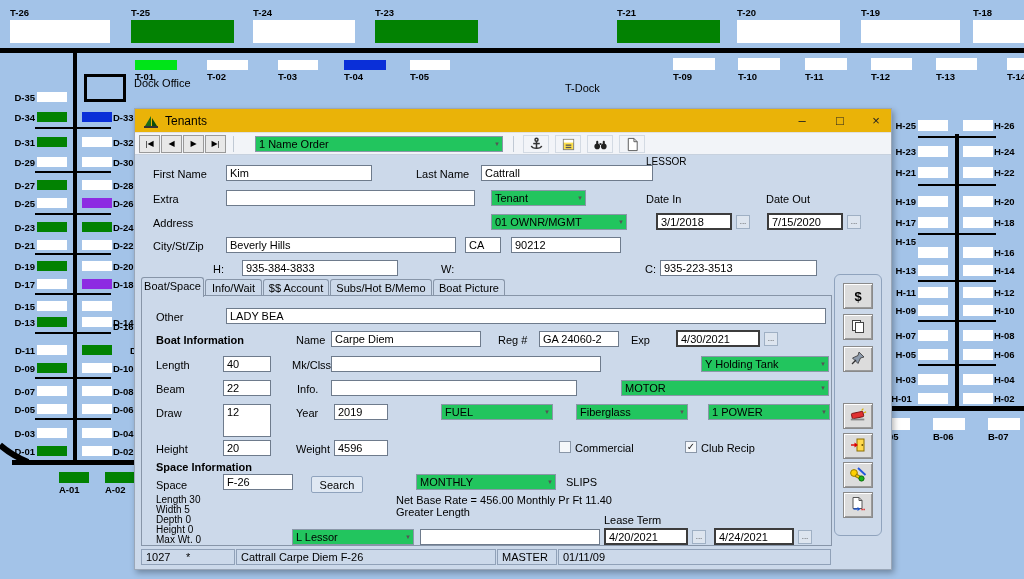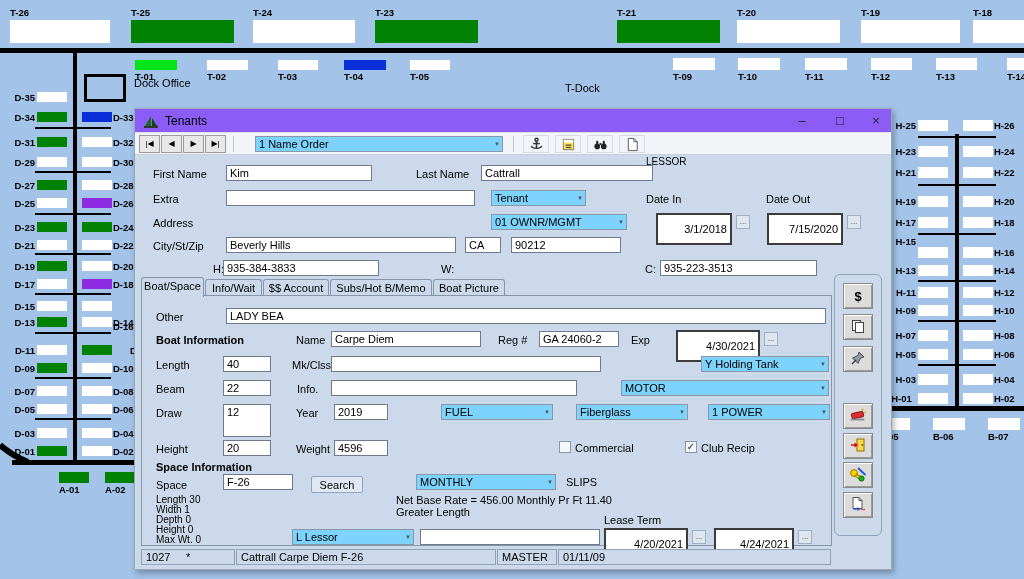--- a/index.html
+++ b/index.html
@@ -7,36 +7,36 @@
          font-family:"Liberation Sans",sans-serif;color:#000;}
   
   .dock{position:absolute;background:#000;}
   .slip{position:absolute;border:0;}
   .map-label{position:absolute;font-size:9.5px;font-weight:bold;white-space:nowrap;line-height:11px;}
   .map-text{position:absolute;font-size:11px;white-space:nowrap;}
   .office-rect{position:absolute;border:3px solid #000;background:transparent;}
   
   .window{position:absolute;left:134px;top:108px;width:756px;height:460px;background:#ccd9ea;
           border:1px solid #9aa7b8;box-shadow:2px 3px 6px rgba(0,0,0,.3);font-size:11px;}
-  .titlebar{position:absolute;left:0;top:0;width:100%;height:24px;background:#8b5cf6;border-bottom:1px solid #e0e0e0;box-sizing:border-box;}
+  .titlebar{position:absolute;left:0;top:0;width:100%;height:24px;background:#eab308;border-bottom:1px solid #e0e0e0;box-sizing:border-box;}
   .title-text{position:absolute;left:30px;top:5px;font-size:12px;}
   .wbtn{position:absolute;top:0;width:30px;height:23px;text-align:center;line-height:23px;font-size:13px;color:#222;}
   .toolbar{position:absolute;left:0;top:24px;width:100%;height:22px;background:#f2f4f8;border-bottom:1px solid #c7d1de;box-sizing:border-box;}
   .navbtn{position:absolute;top:2px;width:21px;height:18px;background:#e8e8e8;border:1px solid #9a9a9a;
           font-size:8px;text-align:center;line-height:16px;padding:0;color:#000;}
   .tsep{position:absolute;top:3px;width:1px;height:16px;background:#c0c9d4;}
   .iconbtn{position:absolute;top:2px;width:26px;height:18px;background:#f2f4f8;border:1px solid #d3dae3;padding:0;text-align:center;}
   .iconbtn svg{vertical-align:middle;}
   
   .lbl{position:absolute;white-space:nowrap;}
   .bold{font-weight:bold;}
   .tb{position:absolute;height:16px;background:#fff;border:1px solid #6e7b8c;box-sizing:border-box;
       font-family:"Liberation Sans",sans-serif;font-size:11px;padding:0 3px;color:#000;}
-  .date{border:2px solid #3c3c3c;text-align:right;height:32px;}
-  .combo{position:absolute;height:16px;background:#7dd3fc;border:1px solid #8a97a8;box-sizing:border-box;}
+  .date{border:2px solid #3c3c3c;text-align:left;height:17px;}
+  .combo{position:absolute;height:16px;background:#22c55e;border:1px solid #8a97a8;box-sizing:border-box;}
   .combo-txt{position:absolute;left:3px;top:1px;white-space:nowrap;}
   .combo-arrow{position:absolute;right:2px;top:4px;font-size:6px;color:#555;}
   .dots{position:absolute;width:14px;height:14px;background:#dde5ef;border:1px solid #9fb0c4;
         font-size:8px;line-height:8px;text-align:center;padding:0;color:#333;}
   .tab{position:absolute;top:170px;height:17px;background:#ccd9ea;border:1px solid #8795a8;border-bottom:none;
        border-radius:3px 3px 0 0;box-sizing:border-box;text-align:center;line-height:16px;}
   .tab.active{top:168px;height:20px;z-index:2;}
   .tabctl{position:absolute;left:6px;top:186px;width:691px;height:251px;border:1px solid #8795a8;box-sizing:border-box;}
   .cb{position:absolute;width:12px;height:12px;background:#f4f7fa;border:1px solid #8a97a8;box-sizing:border-box;
       font-size:10px;line-height:10px;text-align:center;color:#222;}
@@ -338,21 +338,21 @@
     <button class="dots" style="left:601px;top:106px;">...</button>
     <input class="tb date" style="left: 632px; top: 104px; width: 76px;" readonly="" value="7/15/2020">
     <button class="dots" style="left:712px;top:106px;">...</button>
 
     <span class="lbl" style="left:18px;top:131px;">City/St/Zip</span>
     <input class="tb" style="left: 91px; top: 128px; width: 230px;" readonly="" value="Beverly Hills">
     <input class="tb" style="left: 330px; top: 128px; width: 36px;" readonly="" value="CA">
     <input class="tb" style="left: 376px; top: 128px; width: 110px;" readonly="" value="90212">
 
     <span class="lbl" style="left:78px;top:154px;">H:</span>
-    <input class="tb" style="left: 88px; top: 151px; width: 156px;" readonly="" value="935-384-3833">
+    <input class="tb" style="left: 107px; top: 151px; width: 156px;" readonly="" value="935-384-3833">
     <span class="lbl" style="left:306px;top:154px;">W:</span>
     <span class="lbl" style="left:510px;top:154px;">C:</span>
     <input class="tb" style="left: 525px; top: 151px; width: 157px;" readonly="" value="935-223-3513">
 
     <div class="tab active" style="left:6px;width:63px;">Boat/Space</div>
     <div class="tab" style="left:70px;width:57px;">Info/Wait</div>
     <div class="tab" style="left:128px;width:66px;">$$ Account</div>
     <div class="tab" style="left:195px;width:102px;">Subs/Hot B/Memo</div>
     <div class="tab" style="left:298px;width:72px;">Boat Picture</div>
     <div class="tabctl"></div>
@@ -417,21 +417,21 @@
     <span class="lbl" style="left:21px;top:370px;">Space</span>
     <input class="tb" style="left: 88px; top: 365px; width: 70px;" readonly="" value="F-26">
     <button class="btn3d" style="left:176px;top:367px;width:52px;height:17px;">Search</button>
     <div class="combo" style="left:281px;top:365px;width:140px;">
       <span class="combo-txt">MONTHLY</span>
       <span class="combo-arrow">▼</span>
     </div>
     <span class="lbl" style="left:431px;top:367px;">SLIPS</span>
 
     <span class="lbl small" style="left:21px;top:385px;">Length  30</span>
-    <span class="lbl small" style="left:21px;top:395px;">Width  1</span>
+    <span class="lbl small" style="left:21px;top:395px;">Width  5</span>
     <span class="lbl small" style="left:21px;top:405px;">Depth  0</span>
     <span class="lbl small" style="left:21px;top:415px;">Height 0</span>
     <span class="lbl small" style="left:21px;top:425px;">Max Wt. 0</span>
 
     <span class="lbl" style="left:261px;top:385px;">Net Base Rate = 456.00 Monthly Pr Ft 11.40</span>
     <span class="lbl" style="left:261px;top:397px;">Greater Length</span>
 
     <span class="lbl" style="left:469px;top:405px;">Lease Term</span>
     <div class="combo" style="left:157px;top:420px;width:122px;">
       <span class="combo-txt">L Lessor</span>

